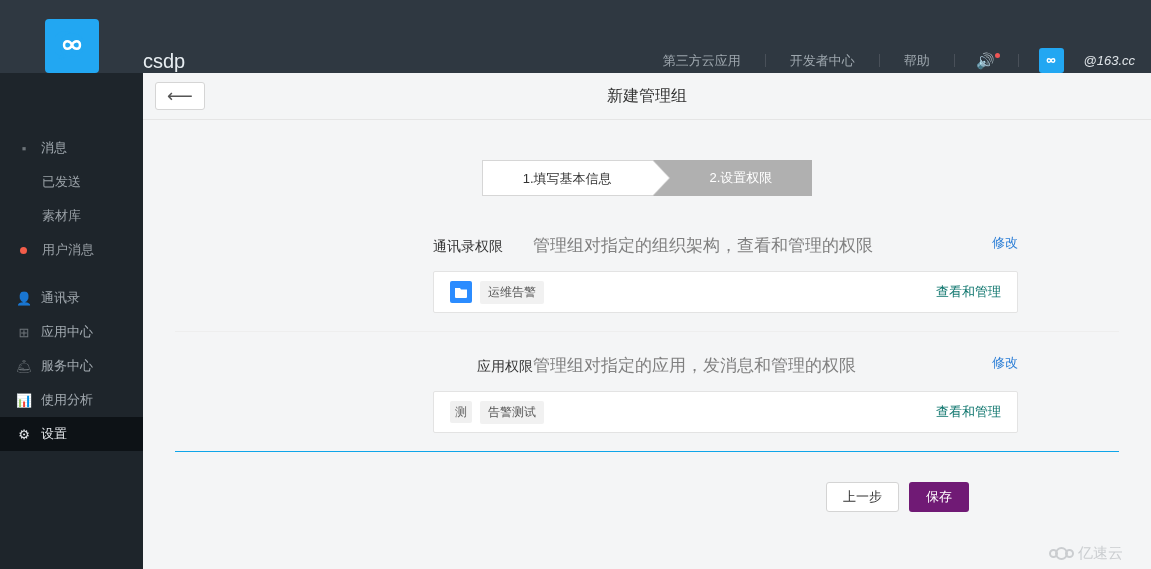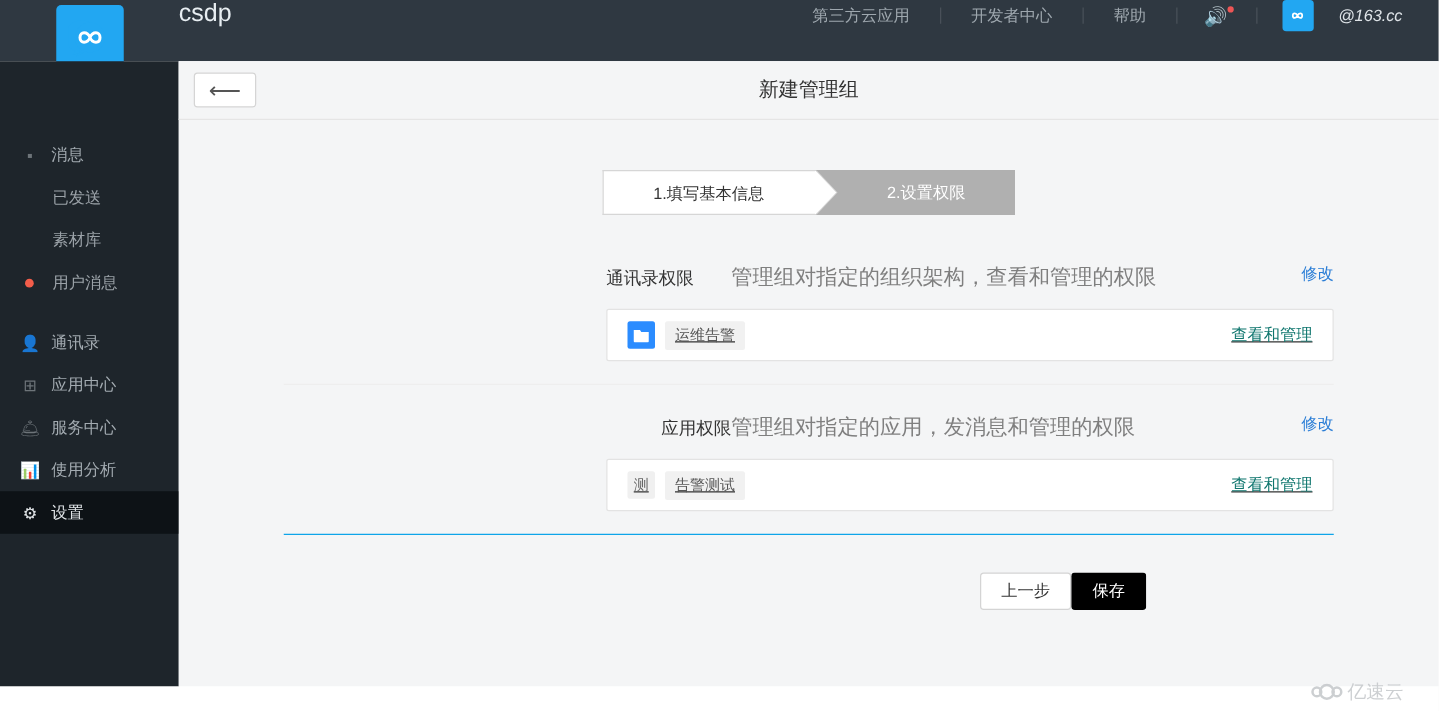--- a/index.html
+++ b/index.html
@@ -1,18 +1,18 @@
 <!DOCTYPE html>
 <html><head>
   <meta charset="utf-8">
   <style>
     * { margin: 0; padding: 0; box-sizing: border-box; }
     body { font-family: "Microsoft YaHei", "PingFang SC", Arial, sans-serif; font-size: 13px; color: #333; background: #fff; width: 1151px; height: 569px; overflow: hidden; position: relative; }
     
-    .topbar { height: 49px; background: #2f3841; display: flex; align-items: flex-start; padding: 0 29px 0 0; }
+    .topbar { height: 73px; background: #2f3841; display: flex; align-items: flex-end; padding: 0 16px 0 0; }
     .logo-wrap { width: 143px; display: flex; justify-content: center; padding-top: 4px; }
     .logo-sq { width: 54px; height: 54px; background: #22a7f2; border-radius: 4px; display: flex; align-items: center; justify-content: center; }
     .brand { color: #e8eef2; font-size: 20px; margin-left: 0px; }
     .top-right { margin-left: auto; display: flex; align-items: center; gap: 10px; }
     .top-link { color: #9ea7ae; font-size: 13px; padding: 0 14px; cursor: pointer; }
     .top-sep { width: 1px; height: 13px; background: #495059; }
     .sound-icon { color: #9ea7ae; font-size: 15px; padding: 0 12px; position: relative; }
     .sound-icon::after { content: ''; position: absolute; top: 1px; right: 8px; width: 5px; height: 5px; background: #e55; border-radius: 50%; }
     .avatar-sq { width: 25px; height: 25px; background: #22a7f2; border-radius: 3px; display: flex; align-items: center; justify-content: center; margin-left: 10px; }
     .user-email { color: #dfe4e8; font-size: 13px; margin-left: 10px; font-style: italic; }
@@ -25,44 +25,44 @@
     .side-active { background: #0d1216; color: #e2e6e9; }
     .side-icn { width: 14px; display: inline-flex; justify-content: center; margin-right: 10px; font-size: 13px; color: #6d7479; }
     .side-icn.white { color: #e2e6e9; }
     .side-group-space { height: 14px; }
 
     .main { flex: 1; background: #f4f5f6; position: relative; }
     .page-head { height: 47px; background: #f4f5f6; border-bottom: 1px solid #e5e5e5; display: flex; align-items: center; position: relative; }
     .back-btn { width: 50px; height: 28px; background: #fff; border: 1px solid #d5d5d5; border-radius: 3px; margin-left: 12px; display: flex; align-items: center; justify-content: center; cursor: pointer; font-size: 18px; color: #555; }
     .page-title { position: absolute; left: 50%; transform: translateX(-50%); font-size: 16px; color: #333; }
 
-    .content { padding: 40px 84px 20px; }
+    .content { padding: 40px 32px 20px; }
     .steps { display: flex; justify-content: center; margin-bottom: 38px; }
     .step { height: 36px; line-height: 36px; padding: 0 40px; font-size: 13px; position: relative; }
     .step1 { background: #fff; color: #333; border: 1px solid #d6d6d6; border-right: none; }
     .step1::after { content: ''; position: absolute; right: -17px; top: -1px; width: 0; height: 0; border-left: 17px solid #fff; border-top: 18px solid transparent; border-bottom: 18px solid transparent; z-index: 2; }
     .step1::before { content: ''; position: absolute; right: -18px; top: -1px; width: 0; height: 0; border-left: 17px solid #d6d6d6; border-top: 18px solid transparent; border-bottom: 18px solid transparent; z-index: 1; }
     .step2 { background: #b0b0b0; color: #fff; padding-left: 58px; }
 
     .perm-block { border-bottom: 1px solid #eee; padding-bottom: 18px; margin-bottom: 22px; }
     .perm-head { display: flex; align-items: baseline; padding: 0 0 14px; position: relative; max-width: 585px; margin-left: 258px; }
     .perm-title { width: 100px; font-size: 14px; color: #333; }
     .perm-desc { color: #7f7f7f; font-size: 17px; }
     .perm-edit { position: absolute; right: 0; color: #2b7ed6; font-size: 13px; cursor: pointer; }
-    .perm-row { height: 42px; border: 1px solid #e3e3e3; border-radius: 2px; display: flex; align-items: center; padding: 0 16px; background: #fff; max-width: 585px; margin-left: 258px; text-decoration: underline; }
+    .perm-row { height: 42px; border: 1px solid #e3e3e3; border-radius: 2px; display: flex; align-items: center; padding: 0 16px; background: #fff; max-width: 585px; margin-left: 258px; }
     .tag-icon { width: 22px; height: 22px; background: #2b8cff; border-radius: 2px; margin-right: 8px; display: flex; align-items: center; justify-content: center; }
     .tag-icon2 { width: 22px; height: 22px; background: #f0f0f0; color: #666; border-radius: 2px; margin-right: 8px; display: flex; align-items: center; justify-content: center; font-size: 12px; }
     .tag-text { background: #f1f1f1; padding: 3px 8px; border-radius: 2px; font-size: 12px; color: #555; }
     .perm-value { margin-left: auto; color: #0f766e; font-size: 13px; }
     .no-border { border-bottom: none; }
 
-    .actions { display: flex; justify-content: flex-end; padding-right: 150px; margin-top: 30px; align-items: flex-end; }
+    .actions { display: flex; justify-content: flex-end; gap: 10px; padding-right: 150px; margin-top: 30px; align-items: flex-end; }
     .btn { height: 30px; padding: 0 16px; border-radius: 3px; font-size: 13px; cursor: pointer; border: 1px solid transparent; }
     .btn-default { background: #fff; border-color: #d4d4d4; color: #333; }
-    .btn-primary { background: #000000; color: #fff; }
+    .btn-primary { background: #701a75; color: #fff; }
 
     .watermark { position: absolute; right: 28px; bottom: 6px; color: #c4c7ca; font-size: 15px; display: flex; align-items: center; gap: 4px; opacity: .85; }
     .wm-ring { display: inline-block; border: 2px solid #c4c7ca; border-radius: 50%; }
   </style>
 </head>
 <body>
 
 <div class="topbar">
   <div class="logo-wrap">
     <div class="logo-sq">

